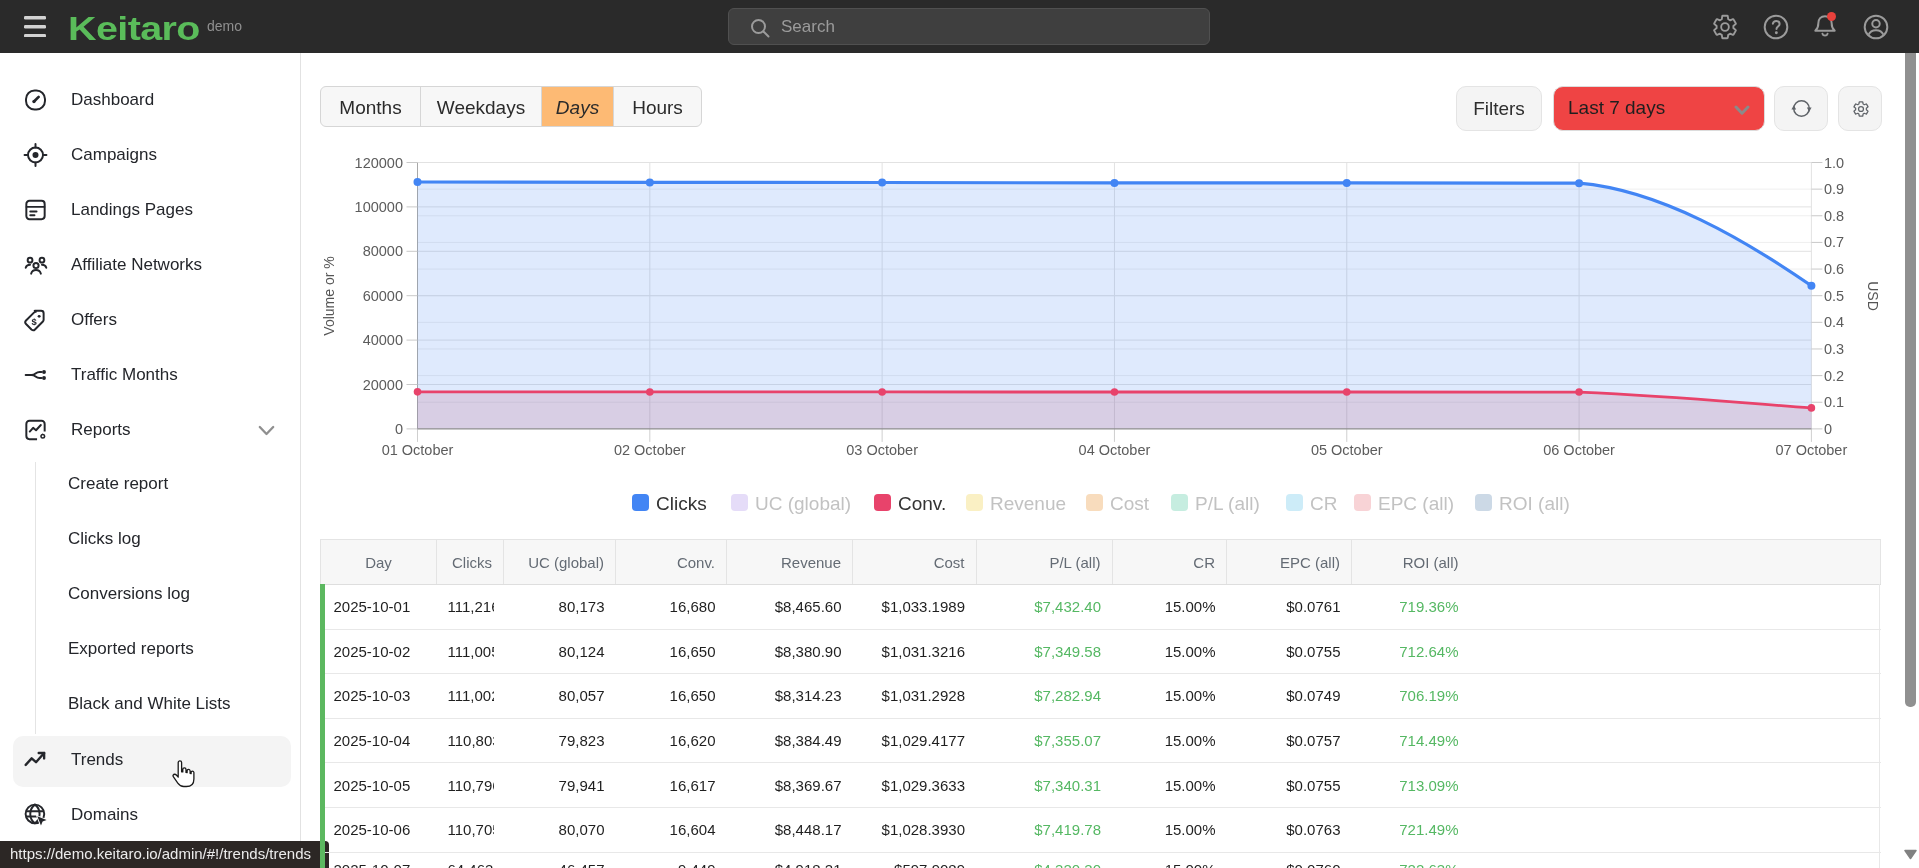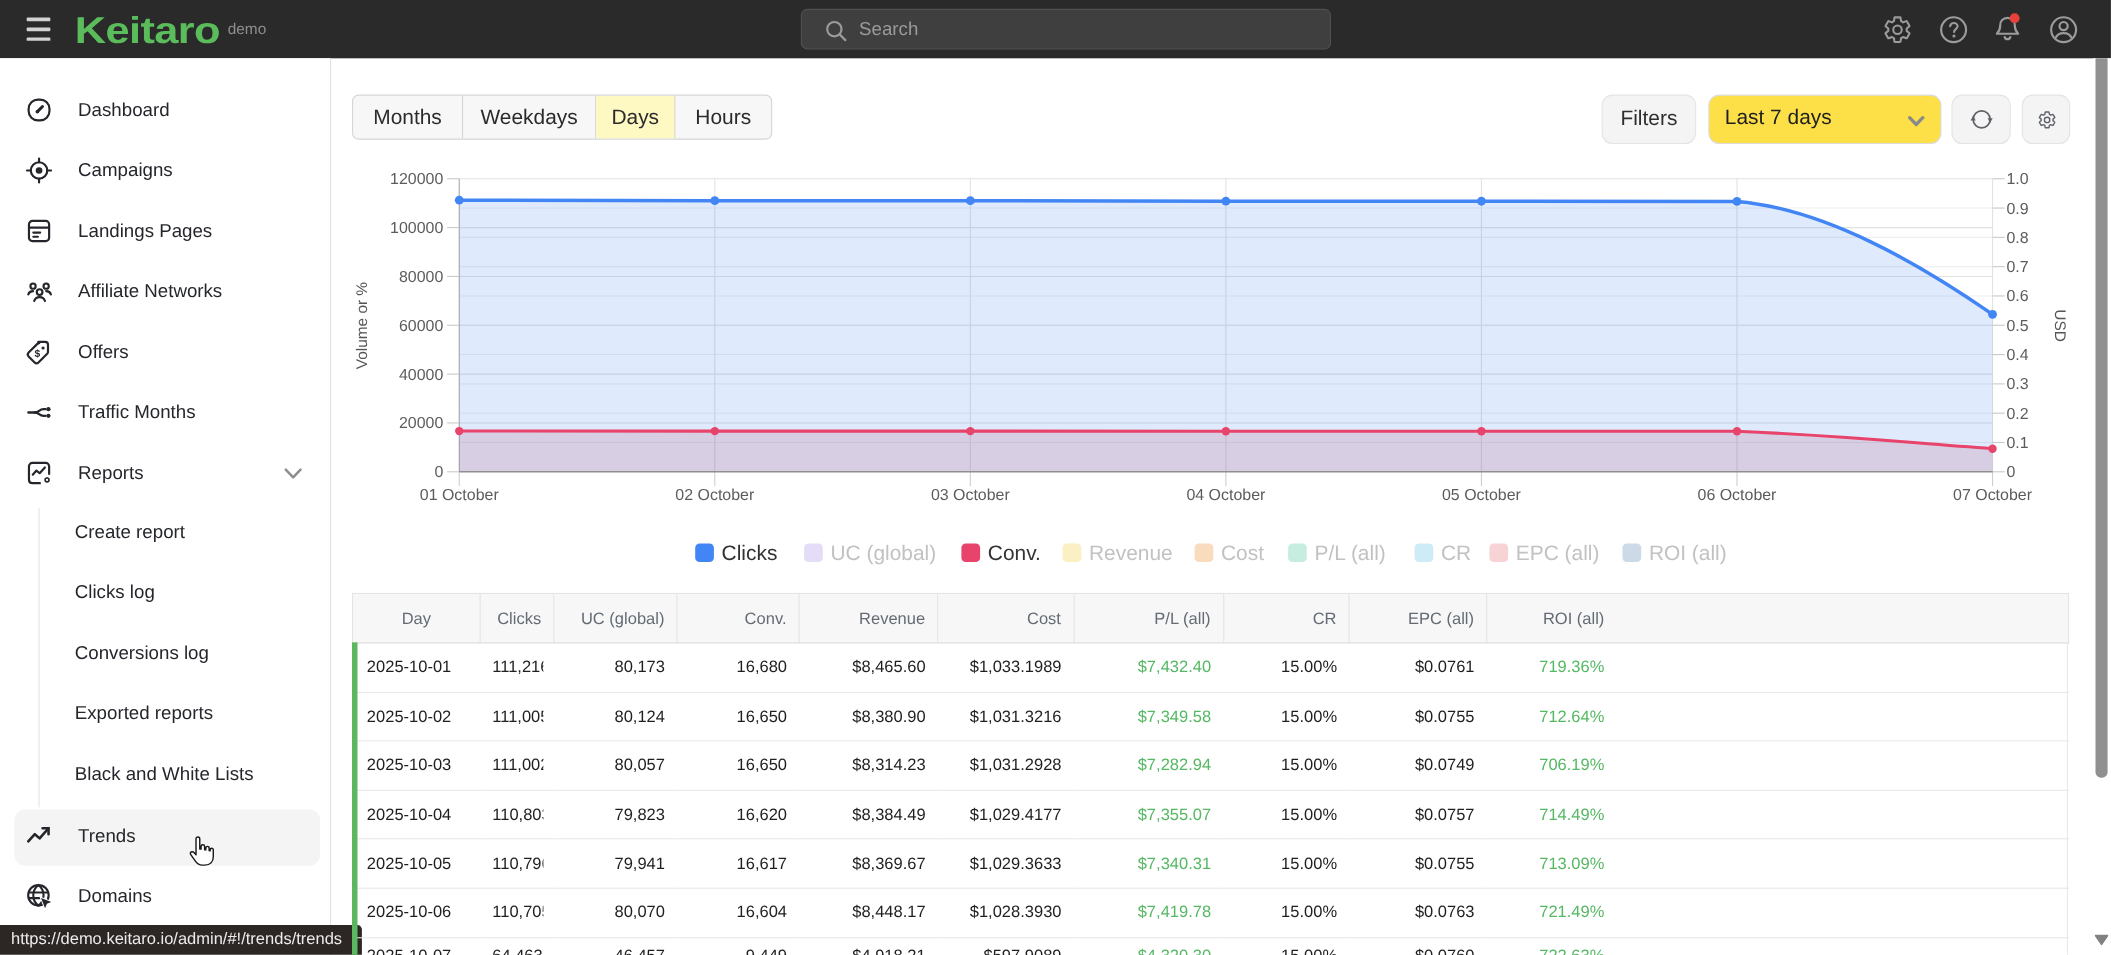--- a/index.html
+++ b/index.html
@@ -25,28 +25,28 @@
   background:#f4f4f4; border-radius:10px; }
 #statusbar { position:absolute; left:0; top:841px; width:329px; height:27px;
   background:#2c2725; border-top-right-radius:4px; }
 #statusbar span { position:absolute; left:10px; top:4px; font-size:15px; color:#ececec; }
 
 #tabs { position:absolute; left:320px; top:86px; height:41px; display:flex;
   border:1px solid #d6d6d6; border-radius:6px; overflow:hidden; background:#f7f7f7; }
 #tabs .tab { height:100%; display:flex; align-items:center; justify-content:center;
   padding-top:3px; font-size:19px; color:#2b2b2b; border-right:1px solid #d6d6d6; }
 #tabs .tab:last-child { border-right:none; }
-#tabs .tab.sel { background:#fef9c3; }
+#tabs .tab.sel { background:#fdba74;font-style:italic; }
 
 .btn { position:absolute; top:86px; height:45px; background:#f4f4f4;
   border:1px solid #e4e4e4; border-radius:10px; }
 #filters { left:1456px; width:86px; display:flex; align-items:center; justify-content:center;
   font-size:19px; color:#2e2e2e;text-align:center; }
 #select { position:absolute; left:1553px; top:86px; width:212px; height:45px;
-  background:#fde047; border:1px solid #dcdcdc; border-radius:10px; }
+  background:#ef4444; border:1px solid #dcdcdc; border-radius:10px; }
 #select .lbl { position:absolute; left:14px; top:10px; font-size:19px; color:#1f1f1f; }
 
 #tbl { position:absolute; left:320px; top:539px; width:1560px; }
 #tbl table { border-collapse:collapse; table-layout:fixed; width:1560px; }
 #tbl th { background:#f7f7f7; border:1px solid #e4e4e4; border-bottom:1px solid #dedede;
   font-weight:normal; font-size:15px; color:#646b74; padding:0 11px; height:45px; }
 #tbl th.l { text-align:center; } #tbl th.r { text-align:right; }
 #tbl td { font-size:15px; color:#1f1f1f; height:44.6px; padding:0 11px;
   border-bottom:1px solid #e8e8e8; white-space:nowrap; }
 #tbl td.r { text-align:right;margin-top:16px; }

